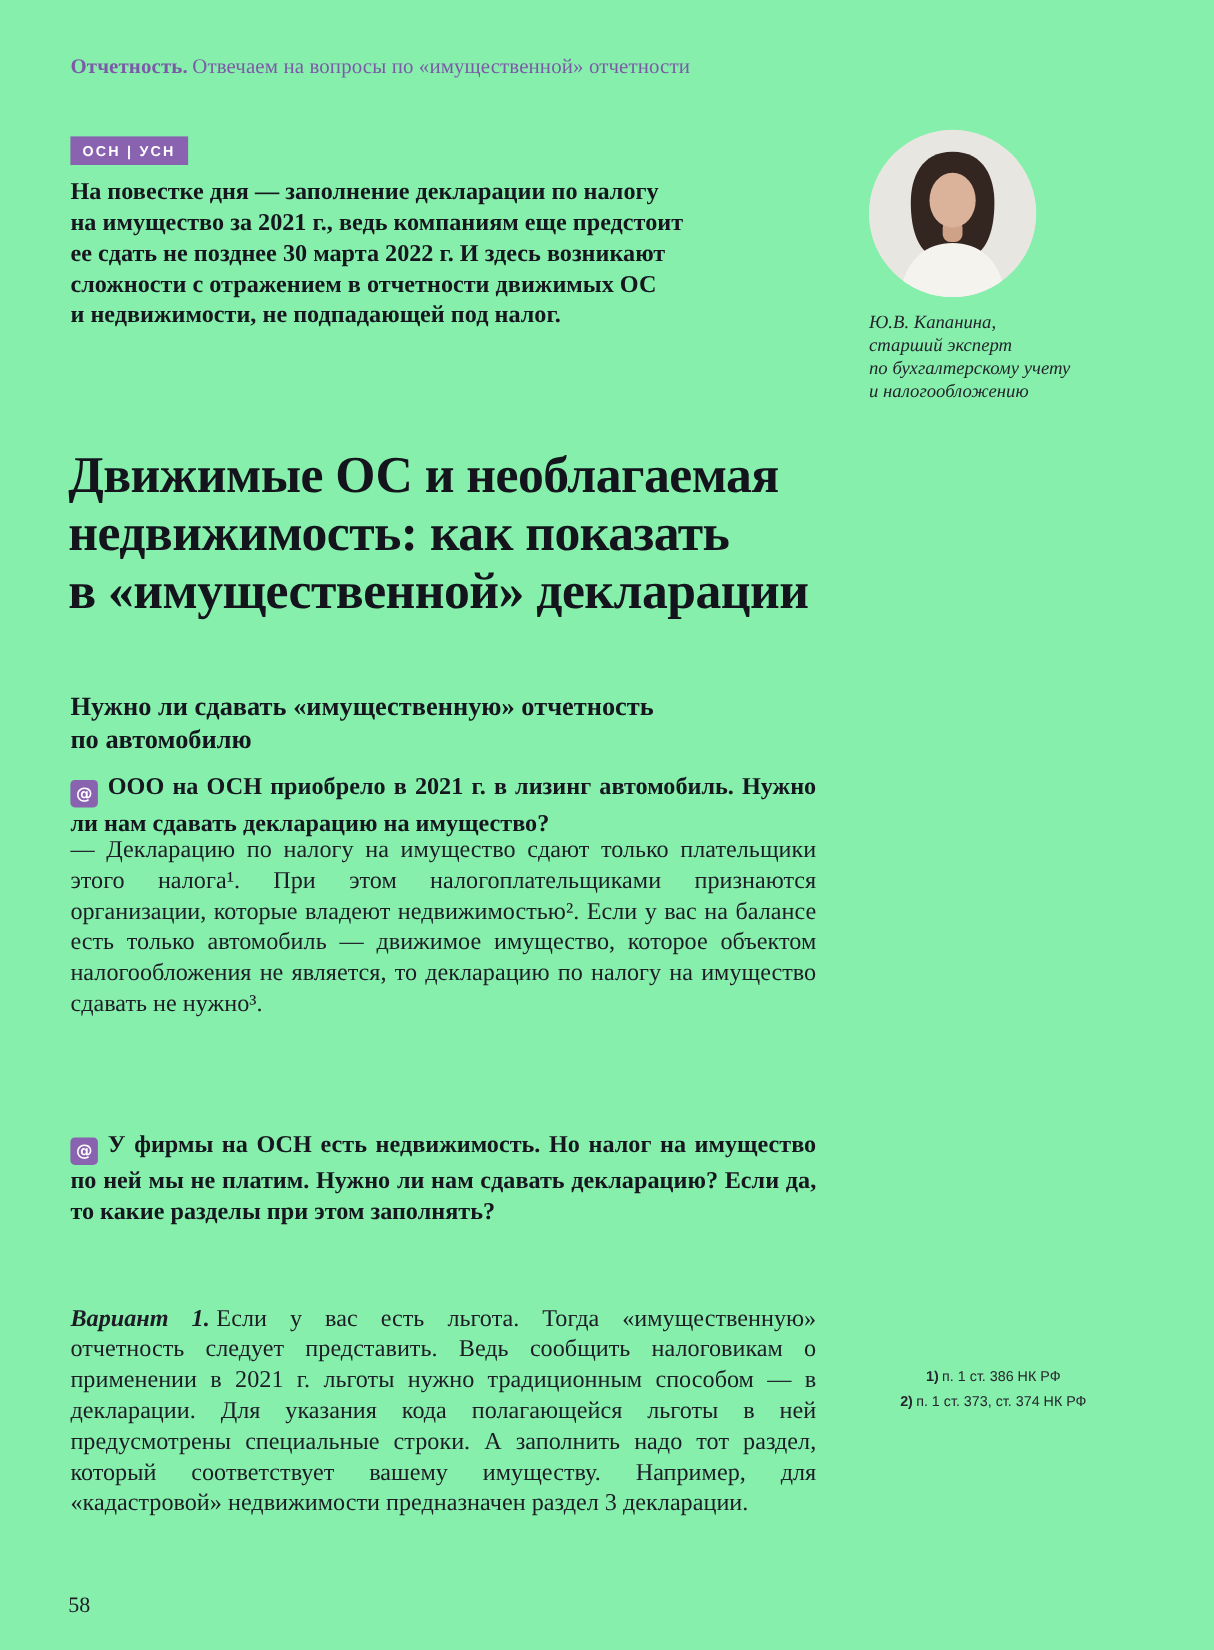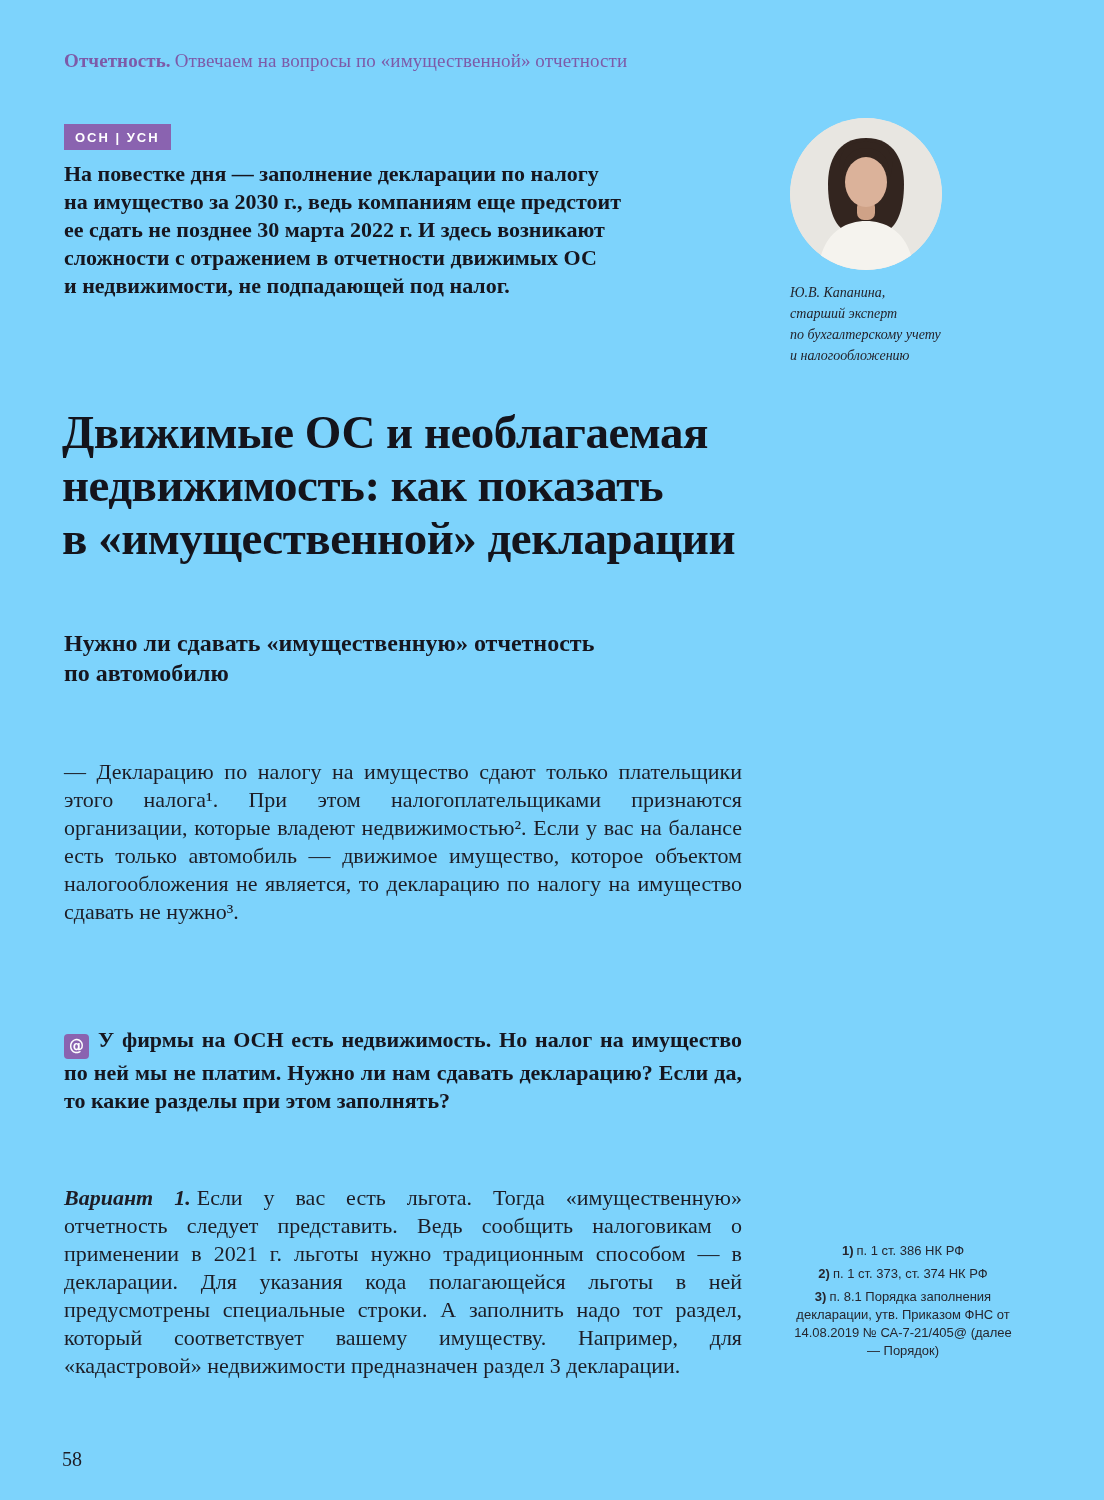--- a/index.html
+++ b/index.html
@@ -1,21 +1,21 @@
 <!DOCTYPE html>
 <html lang="ru" style="--color-accent: #7d5aa8; --color-badge: #8a63b0; --color-text: #1d1d26; --color-photo-background: #e8e6e1;"><head>
 <meta charset="utf-8">
 <style>
   * { margin: 0; padding: 0; box-sizing: border-box; }
   html, body { background: #ffffff; }
   .page {
     position: relative;
     width: 1104px;
     height: 1500px;
-    background: #7dd3fc;
+    background: #86efac;
     font-family: "Liberation Serif", serif;
     color: #1d1d26;
     overflow: hidden;
   }
 
   .kicker {
     position: absolute;
     left: 64px; top: 50px;
     font-size: 19px;
     color: var(--color-accent, #7d5aa8);
@@ -54,21 +54,21 @@
     overflow: hidden;
     background: #e8e6e1;
   }
   .photo svg { display: block; }
 
   .author {
     position: absolute;
     left: 790px; top: 282px;
     width: 230px;
     font-style: italic;
-    font-size: 14px;
+    font-size: 17px;
     line-height: 21px;
     white-space: pre-line;
     color: #23232b;
   }
 
   .title {
     position: absolute;
     left: 62px; top: 406px;
     width: 900px;
     font-size: 47px;
@@ -150,21 +150,21 @@
 
 <div class="page">
 
   <div class="kicker">
     <span class="kicker-bold">Отчетность.</span><span>Отвечаем на вопросы по «имущественной» отчетности</span>
   </div>
 
   <div class="badge">ОСН | УСН</div>
 
   <div class="lede">На повестке дня — заполнение декларации по налогу
-на имущество за 2030 г., ведь компаниям еще предстоит
+на имущество за 2021 г., ведь компаниям еще предстоит
 ее сдать не позднее 30 марта 2022 г. И здесь возникают
 сложности с отражением в отчетности движимых ОС
 и недвижимости, не подпадающей под налог.</div>
 
   <div class="photo">
     <svg width="152" height="152" viewBox="0 0 152 152">
       <circle cx="76" cy="76" r="76" fill="#e8e6e1"></circle>
       <path d="M76 20 C47 20 38 44 38 66 C38 92 45 106 53 112 L99 112 C107 106 114 92 114 66 C114 44 105 20 76 20 Z" fill="#33251f"></path>
       <path d="M28 152 C32 116 54 103 76 103 C98 103 120 116 124 152 Z" fill="#f5f3ee"></path>
       <rect x="67" y="82" width="18" height="20" rx="7" fill="#cfa287"></rect>
@@ -178,30 +178,30 @@
 по бухгалтерскому учету
 и налогообложению</div>
 
   <h1 class="title">Движимые ОС и необлагаемая
 недвижимость: как показать
 в «имущественной» декларации</h1>
 
   <h2 class="h2 h2-1">Нужно ли сдавать «имущественную» отчетность
 по автомобилю</h2>
 
+  <p class="q q-1"><span class="at">@</span><span>ООО на ОСН приобрело в 2021 г. в лизинг автомобиль. Нужно ли нам сдавать декларацию на имущество?</span></p>
 
   <p class="a a-1">— Декларацию по налогу на имущество сдают только плательщики этого налога¹. При этом налогоплательщиками признаются организации, которые владеют недвижимостью². Если у вас на балансе есть только автомобиль — движимое имущество, которое объектом налогообложения не является, то декларацию по налогу на имущество сдавать не нужно³.</p>
 
 
   <p class="q q-2"><span class="at">@</span><span>У фирмы на ОСН есть недвижимость. Но налог на имущество по ней мы не платим. Нужно ли нам сдавать декларацию? Если да, то какие разделы при этом заполнять?</span></p>
 
 
   <p class="variant"><span class="variant-label">Вариант 1.</span><span>Если у вас есть льгота. Тогда «имущественную» отчетность следует представить. Ведь сообщить налоговикам о применении в 2021 г. льготы нужно традиционным способом — в декларации. Для указания кода полагающейся льготы в ней предусмотрены специальные строки. А заполнить надо тот раздел, который соответствует вашему имуществу. Например, для «кадастровой» недвижимости предназначен раздел 3 декларации.</span></p>
 
   <div class="footnotes">
     <p class="fn"><span class="fn-num">1)</span><span>п. 1 ст. 386 НК РФ</span></p>
     <p class="fn"><span class="fn-num">2)</span><span>п. 1 ст. 373, ст. 374 НК РФ</span></p>
-    <p class="fn"><span class="fn-num">3)</span><span>п. 8.1 Порядка заполнения декларации, утв. Приказом ФНС от 14.08.2019 № СА-7-21/405@ (далее — Порядок)</span></p>
   </div>
 
   <div class="pageno">58</div>
 
 </div>
 
 </body></html>

